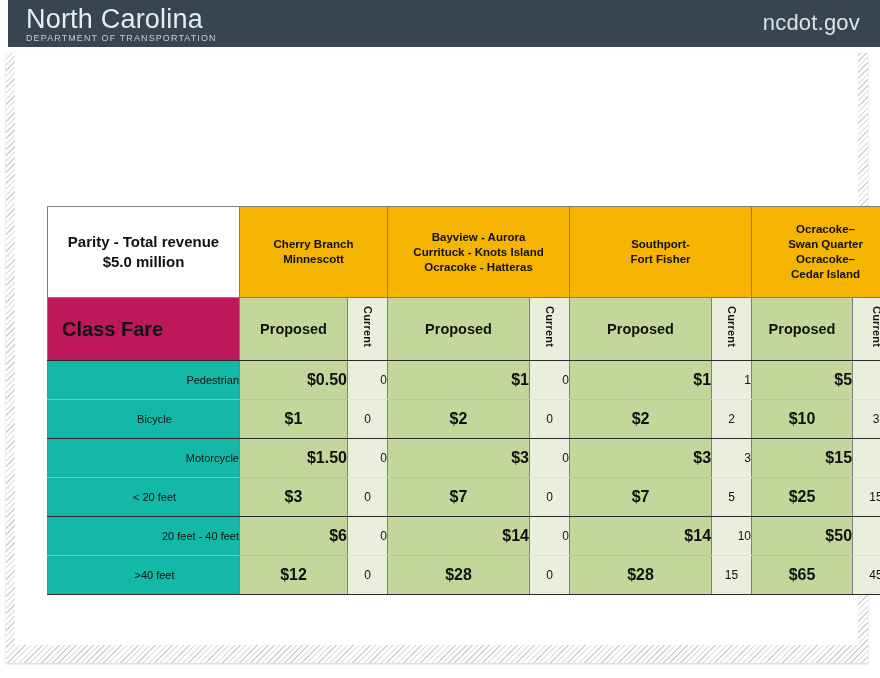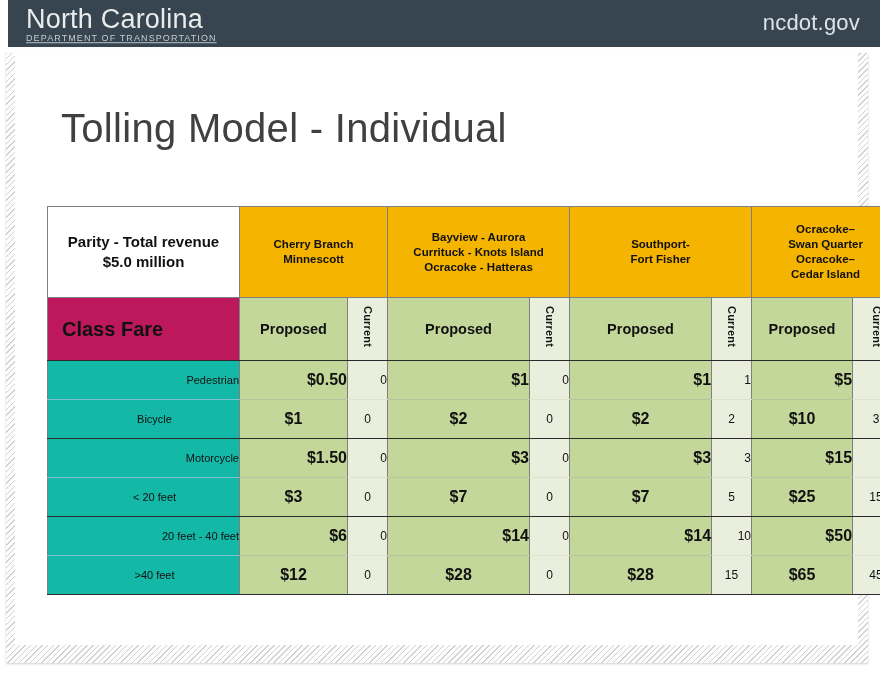--- a/index.html
+++ b/index.html
@@ -37,21 +37,20 @@
     white-space: nowrap;
   }
   .brand-sub {
     font-size: 9px;
     letter-spacing: 1.1px;
     line-height: 10px;
     color: #c6cdd1;
     white-space: nowrap;
     transform: scaleY(0.92);
     transform-origin: left top;
-    text-decoration: underline;
   }
   .site {
     position: absolute;
     right: 28px;
     top: 10px;
     font-size: 22px;
     color: #dfe3e5;
     letter-spacing: 0.2px;
   }
 
@@ -219,21 +218,20 @@
     <div class="brand-main">North Carolina</div>
     <div class="brand-sub">DEPARTMENT OF TRANSPORTATION</div>
   </div>
   <div class="site">ncdot.gov</div>
 </div>
 
 <div class="slide-outer">
   <div class="hatch">
     <div class="slide-white">
 
-      <div class="slide-title">Tolling Model - Individual</div>
 
       <div class="tbl-wrap">
         <table class="fares">
           <colgroup>
             <col style="width:192px">
             <col style="width:108px">
               <col style="width:40px">
             <col style="width:142px">
               <col style="width:40px">
             <col style="width:142px">

